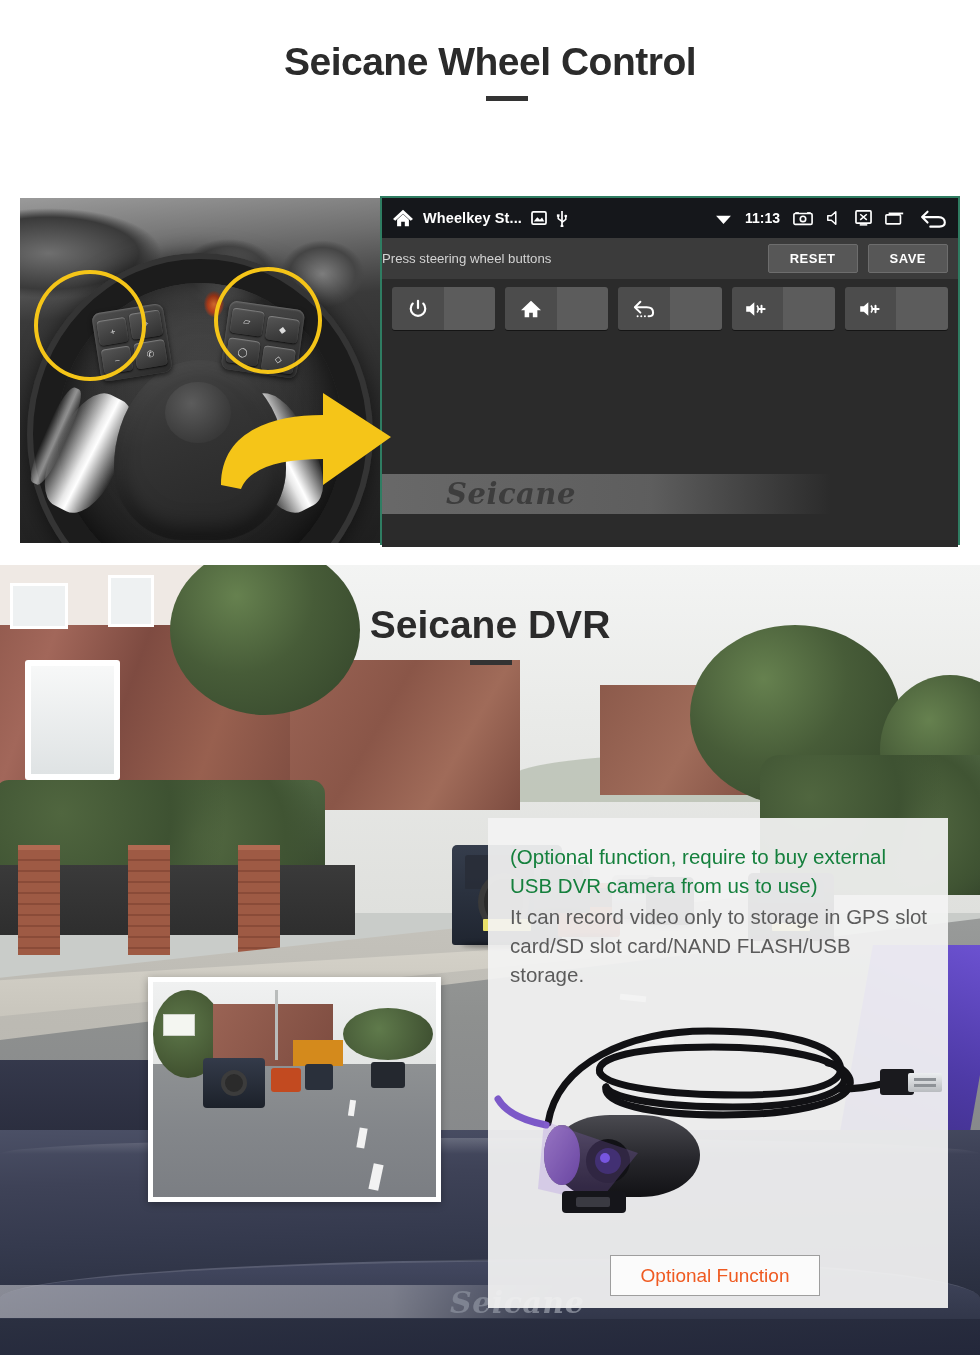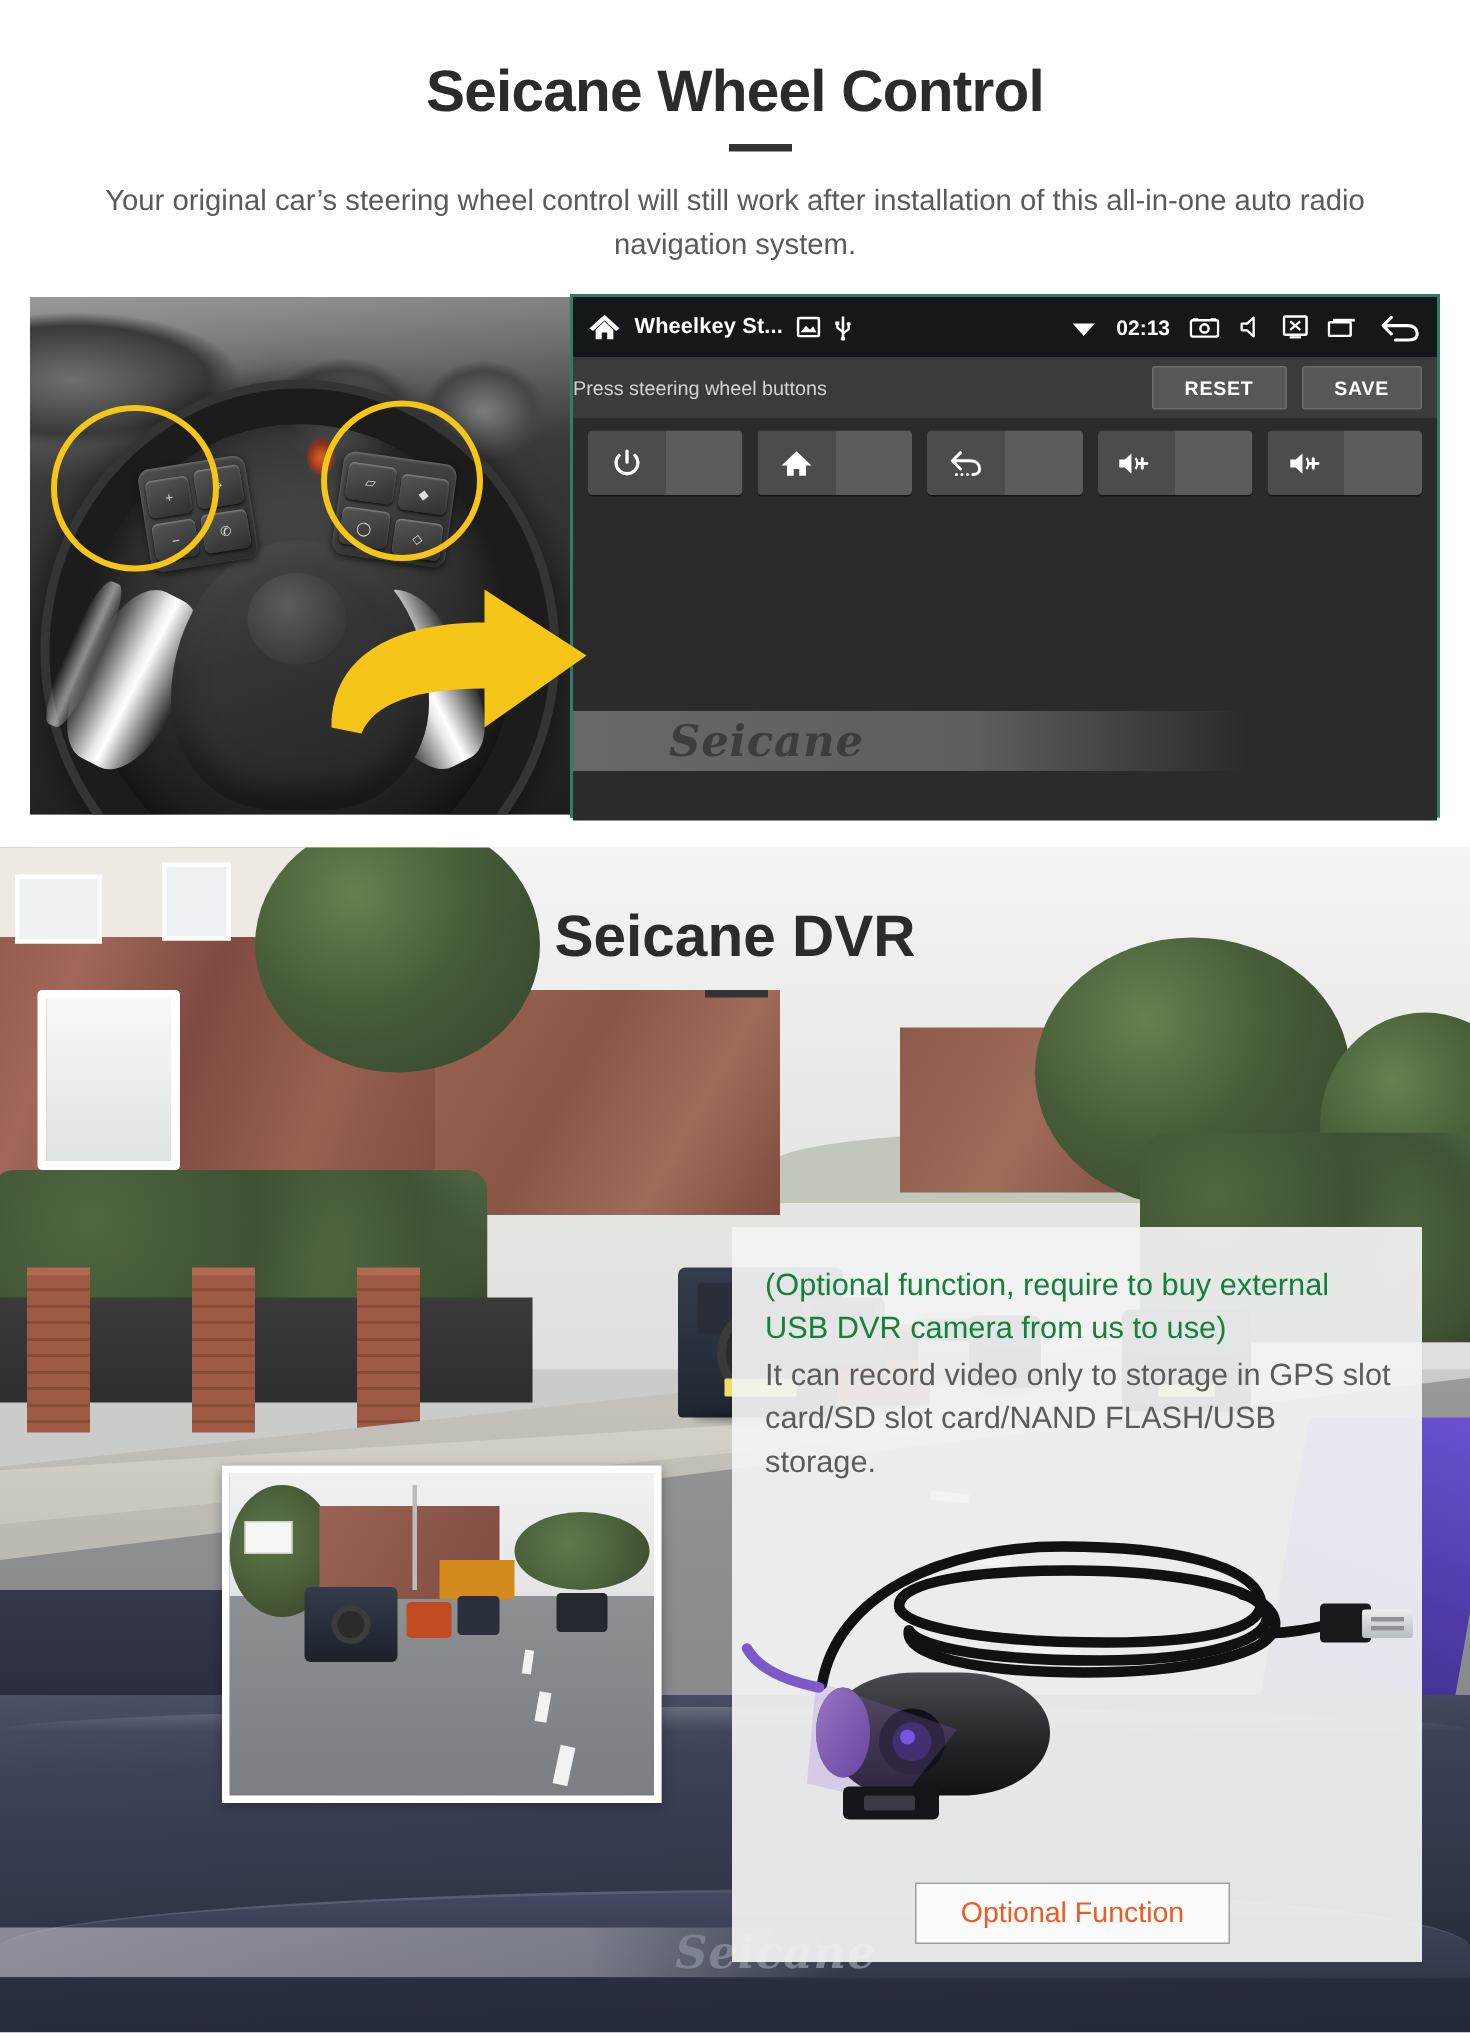--- a/index.html
+++ b/index.html
@@ -324,21 +324,20 @@
     font-size:30px; color:#7e8391; letter-spacing:.5px; z-index:6;
   }
 </style>
 </head>
 <body>
 
 <div id="section-swc">
 
   <div id="swc-title">Seicane Wheel Control</div>
   <div id="swc-divider"></div>
-  <div id="swc-sub">Your original car’s steering wheel control will still work after installation of this all-in-one auto radio navigation system.</div>
 
   <div id="swc-photo">
     <div class="wheel-bg"></div>
     <div class="wheel-light"></div>
     <div class="wheel-rim"></div>
     <div class="spoke l2"></div>
     <div class="spoke left"></div>
     <div class="spoke right"></div>
     <div class="wheel-hub"></div>
 
@@ -389,21 +388,21 @@
               <circle cx="10" cy="6.4" r="1.5" fill="#fff"></circle>
             </svg>
         </span>
       </div>
       <div class="sb-right">
         <span class="sb-ico">
           <svg width="17" height="13" viewBox="0 0 18 14">
               <path d="M1 4 L9 13 L17 4 Z" fill="#fff"></path>
             </svg>
         </span>
-        <span class="sb-time">02:13</span>
+        <span class="sb-time">11:13</span>
         <span class="sb-ico">
           <svg width="20" height="15" viewBox="0 0 22 16">
               <rect x="1" y="2.5" width="20" height="12" rx="1.5" fill="none" stroke="#fff" stroke-width="1.8"></rect>
               <circle cx="11" cy="8.5" r="3" fill="none" stroke="#fff" stroke-width="1.8"></circle>
               <rect x="2.5" y="1" width="4" height="2" fill="#fff"></rect>
               <rect x="15.5" y="1" width="4" height="2" fill="#fff"></rect>
             </svg>
         </span>
         <span class="sb-ico">
           <svg width="16" height="16" viewBox="0 0 18 18">

